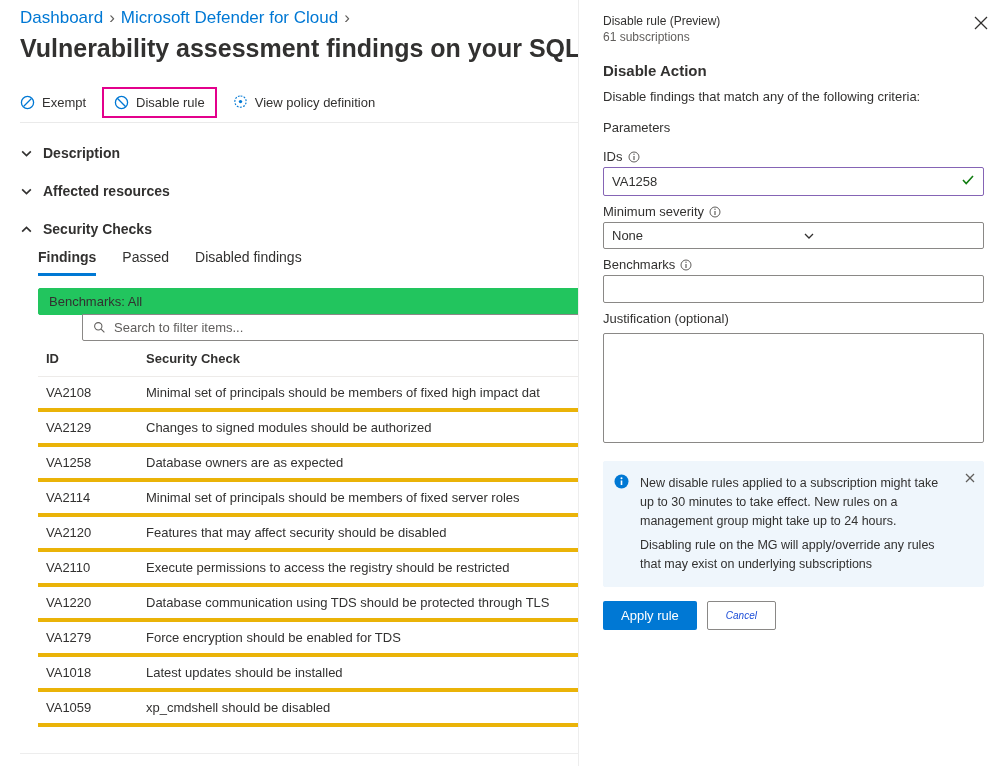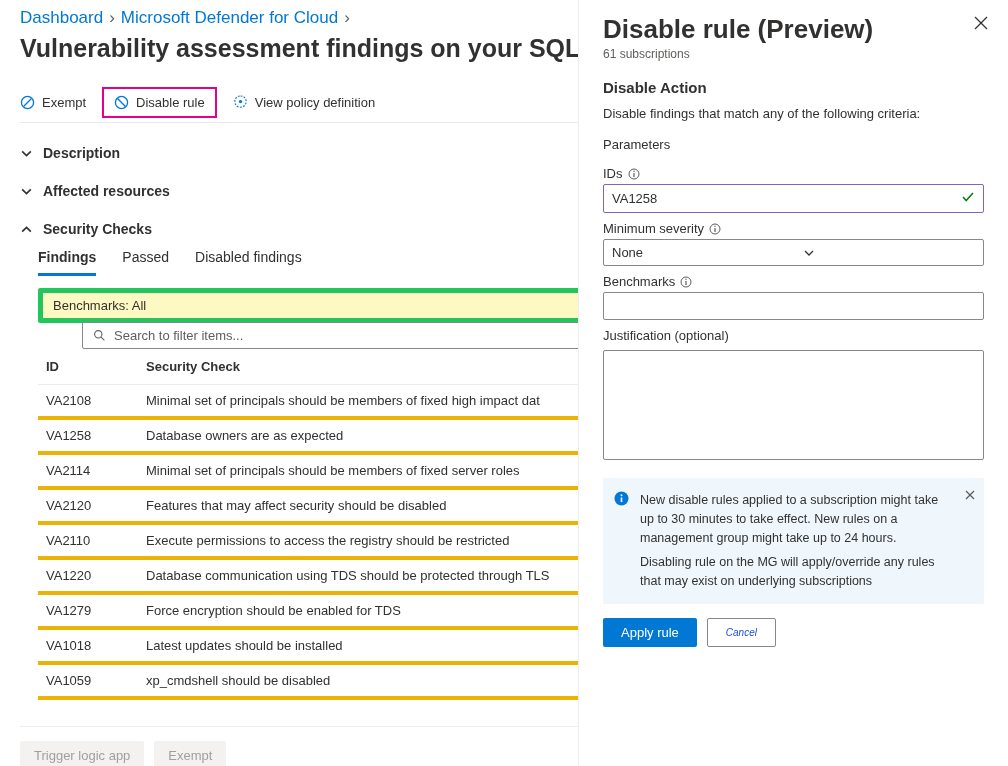--- a/index.html
+++ b/index.html
@@ -21,39 +21,39 @@
 
     .section { border-bottom: 0; margin-bottom: 6px; }
     .section-head { display: flex; align-items: center; gap: 10px; padding: 8px 0; cursor: pointer; font-weight: 600; font-size: 14px;}
     .section-head svg { width: 13px; height: 13px; }
 
     .tabs { display: flex; gap: 26px; margin: 4px 18px 12px; }
     .tab { padding-bottom: 8px; cursor: pointer; font-size: 14px; }
     .tab.active { font-weight: 600; border-bottom: 3px solid #0078d4; }
 
     .filters { margin: 0 18px; }
-    .filter-box { border: 5px solid #22c55e; border-radius: 2px; padding: 5px 10px; font-size: 13px; margin-bottom: 4px; background: #fef9c3; }
+    .filter-box { border: 1px solid #22c55e; border-radius: 2px; padding: 5px 10px; font-size: 13px; margin-bottom: 4px; background: #22c55e; }
     .filter-search { border: 1px solid #8a8886; border-top: none; border-radius: 0 0 2px 2px; padding: 5px 10px; display: flex; align-items: center; gap: 8px; color: #605e5c; margin-left: 44px; }
     .filter-box + .filter-search { border-top: 1px solid #8a8886; margin-top: -5px; }
     .filter-search svg { width: 13px; height: 13px; }
 
     .table-wrap { margin: 0 18px; }
     table { width: 100%; border-collapse: collapse; }
     th { text-align: left; padding: 10px 8px; font-weight: 600; border-bottom: 1px solid #edebe9; font-size: 13px;}
     td { padding: 8px 8px; border-bottom: 4px solid #eab308; font-size: 13px; }
     td.idcol { width: 100px; }
 
     .footer-actions { display:flex; gap: 10px; margin-top: 26px; border-top: 1px solid #ededed; padding-top: 14px;}
     .ghost-btn { background: #f3f2f1; color: #a19f9d; border: none; padding: 7px 14px; font-size: 13px; cursor: default; border-radius: 2px; }
 
     
     .panel { position: absolute; right: 0; top: 0; width: 430px; height: 766px; background: #fff; border-left: 1px solid #ededed; padding: 14px 24px 20px 24px; display: flex; flex-direction: column; }
     .panel-close { position: absolute; right: 20px; top: 16px; cursor: pointer; }
     .panel-close svg { width: 14px; height: 14px; }
-    .panel-title { font-size: 26px; font-weight: 700; margin-bottom: 2px; }
+    .panel-title { font-size: 12px; font-weight: 400; margin-bottom: 2px; }
     .panel-sub { font-size: 12px; color: #605e5c; margin-bottom: 18px; }
     .panel-h2 { font-size: 15px; font-weight: 600; margin-bottom: 10px; }
     .panel-desc { font-size: 13px; margin-bottom: 16px; }
     .panel-section-label { font-size: 13px; margin-bottom: 6px; }
     .field-label { font-size: 13px; display: flex; align-items: center; gap: 5px; margin-bottom: 3px; margin-top: 8px;}
     .info-ic { width: 12px; height: 12px; }
 
     .input-box { width: 100%; border: 1px solid #8a8886; border-radius: 2px; padding: 5px 8px; font-size: 13px; display: flex; align-items: center; justify-content: space-between; background: #fff;}
     .input-box.ids { border-color: #8564b5; }
     .input-box.ids .chk { color: #107c10; }
@@ -154,20 +154,24 @@
             <th>ID</th>
             <th>Security Check</th>
           </tr>
         </thead>
         <tbody id="tbody">
             <tr>
               <td class="idcol">VA2108</td>
               <td>Minimal set of principals should be members of fixed high impact dat</td>
             </tr>
             <tr>
+              <td class="idcol">VA2129</td>
+              <td>Changes to signed modules should be authorized</td>
+            </tr>
+            <tr>
               <td class="idcol">VA1258</td>
               <td>Database owners are as expected</td>
             </tr>
             <tr>
               <td class="idcol">VA2114</td>
               <td>Minimal set of principals should be members of fixed server roles</td>
             </tr>
             <tr>
               <td class="idcol">VA2120</td>
               <td>Features that may affect security should be disabled</td>

